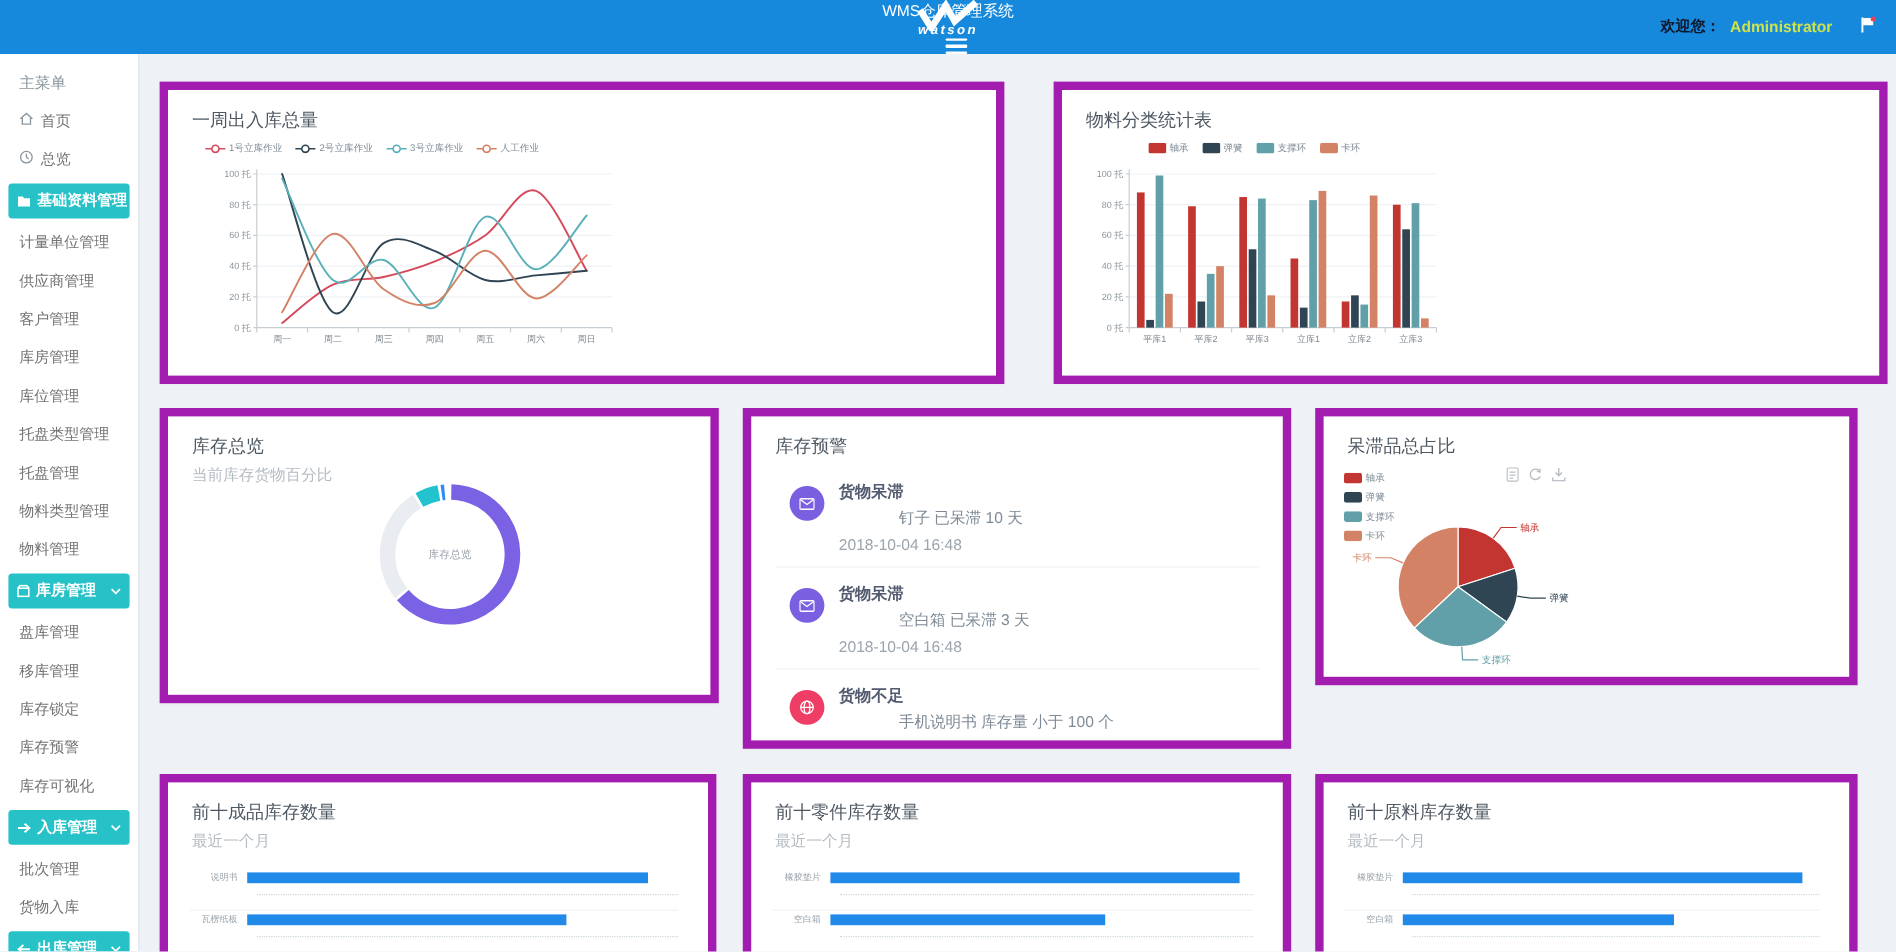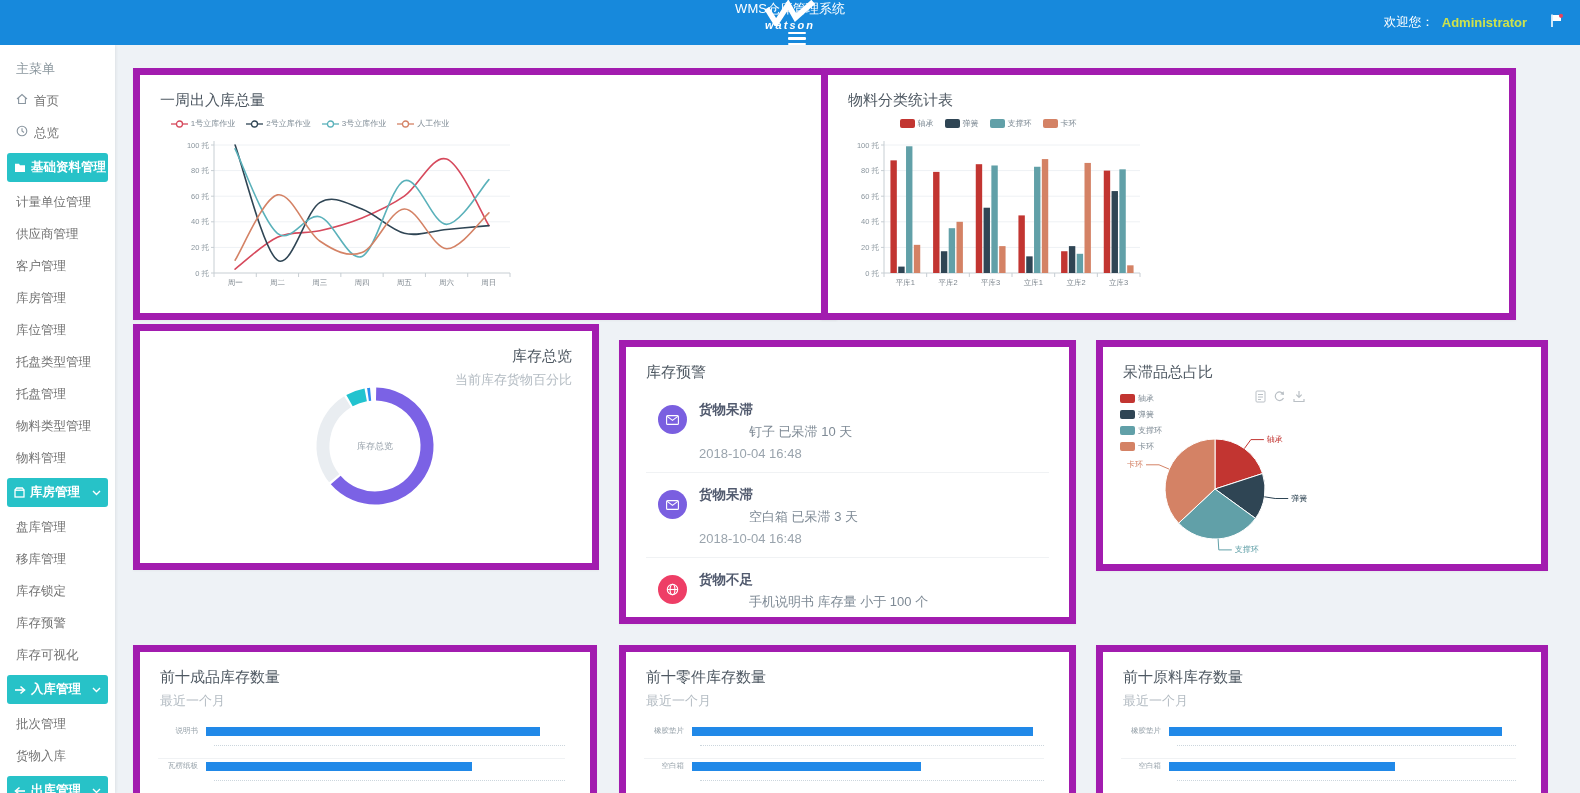--- a/index.html
+++ b/index.html
@@ -7,38 +7,38 @@
   body { background:#eef2f6; font-family:"Liberation Sans",sans-serif; position:relative; }
 
   
   .header { position:absolute; top:0; left:0; width:1580px; height:45px; background:#1789dc; z-index:20; display:flex; align-items:center;flex-direction:column; }
   .logo-box { width:115px; height:45px; display:flex; flex-direction:column; align-items:center; justify-content:center; }
   .brand-text { color:#fff; font-size:11px; font-weight:bold; font-style:italic; letter-spacing:2px; margin-top:-7px; }
   .burger { margin-left:14px; cursor:pointer; display:flex; flex-direction:column; gap:3px; }
   .burger span { display:block; width:18px; height:2.5px; background:#fff; border-radius:1px; }
   .header-title { position:absolute; left:0; width:1580px; text-align:center; color:#fff; font-size:13px; pointer-events:none; }
   .header-right { position:absolute; right:16px; top:0; height:45px; display:flex; align-items:center; gap:8px; }
-  .welcome { color:#ffffff; font-size:12.5px; font-weight:normal; }
+  .welcome { color:#0f172a; font-size:12.5px; font-weight:bold; }
   .username { color:#cde24c; font-size:13px; font-weight:bold; margin-right:14px; }
 
   
   .sidebar { position:absolute; top:45px; left:0; width:115px; height:748px; background:#fff; box-shadow:1px 0 3px rgba(0,0,0,.07); padding-top:6px; overflow:hidden; z-index:10; }
   .side-label { color:#8b979e; font-size:13px; padding:9px 16px 7px; }
   .side-item { color:#737373; font-size:12.5px; padding:7.5px 16px; display:flex; align-items:flex-start; gap:6px; cursor:pointer; white-space:nowrap; }
   .side-chip { margin:4px 7px; background:#27c2c8; color:#fff; border-radius:3px; padding:6px 7px; font-size:12.5px; font-weight:bold; display:flex; align-items:center; gap:5px; cursor:pointer; white-space:nowrap; }
   .side-chip .chev { margin-left:auto; }
 
   
   .card { position:absolute; background:#fff; border:7px solid #a21caf; box-shadow:0 1px 2px rgba(0,0,0,.04); overflow:hidden; }
   .card-title { font-size:15px; color:#4e5862; padding:16px 20px 0; }
   .card-sub { font-size:13px; color:#b4bcc3; padding:5px 20px 0; }
 
   #card-line   { left:133px; top:68px;  width:704px; height:252px; }
-  #card-bar    { left:821px; top:68px;  width:695px; height:252px; }
-  #card-donut  { left:133px; top:324px; width:466px; height:246px;text-align:right; }
+  #card-bar    { left:878px; top:68px;  width:695px; height:252px; }
+  #card-donut  { left:133px; top:340px; width:466px; height:246px; }
   #card-alerts { left:619px; top:340px; width:457px; height:284px; }
   #card-pie    { left:1096px;top:340px; width:452px; height:231px; }
   #card-hbar1  { left:133px; top:645px; width:464px; height:200px; }
   #card-hbar2  { left:619px; top:645px; width:457px; height:200px; }
   #card-hbar3  { left:1096px;top:645px; width:452px; height:200px; }
 
   
   .legend-row { display:flex; justify-content:center; align-items:center; gap:11px; margin-top:8px; }
   .legend-item { display:flex; align-items:center; gap:3px; cursor:pointer; }
   .legend-item .lg-label { font-size:8px; color:#7f8b95; }

